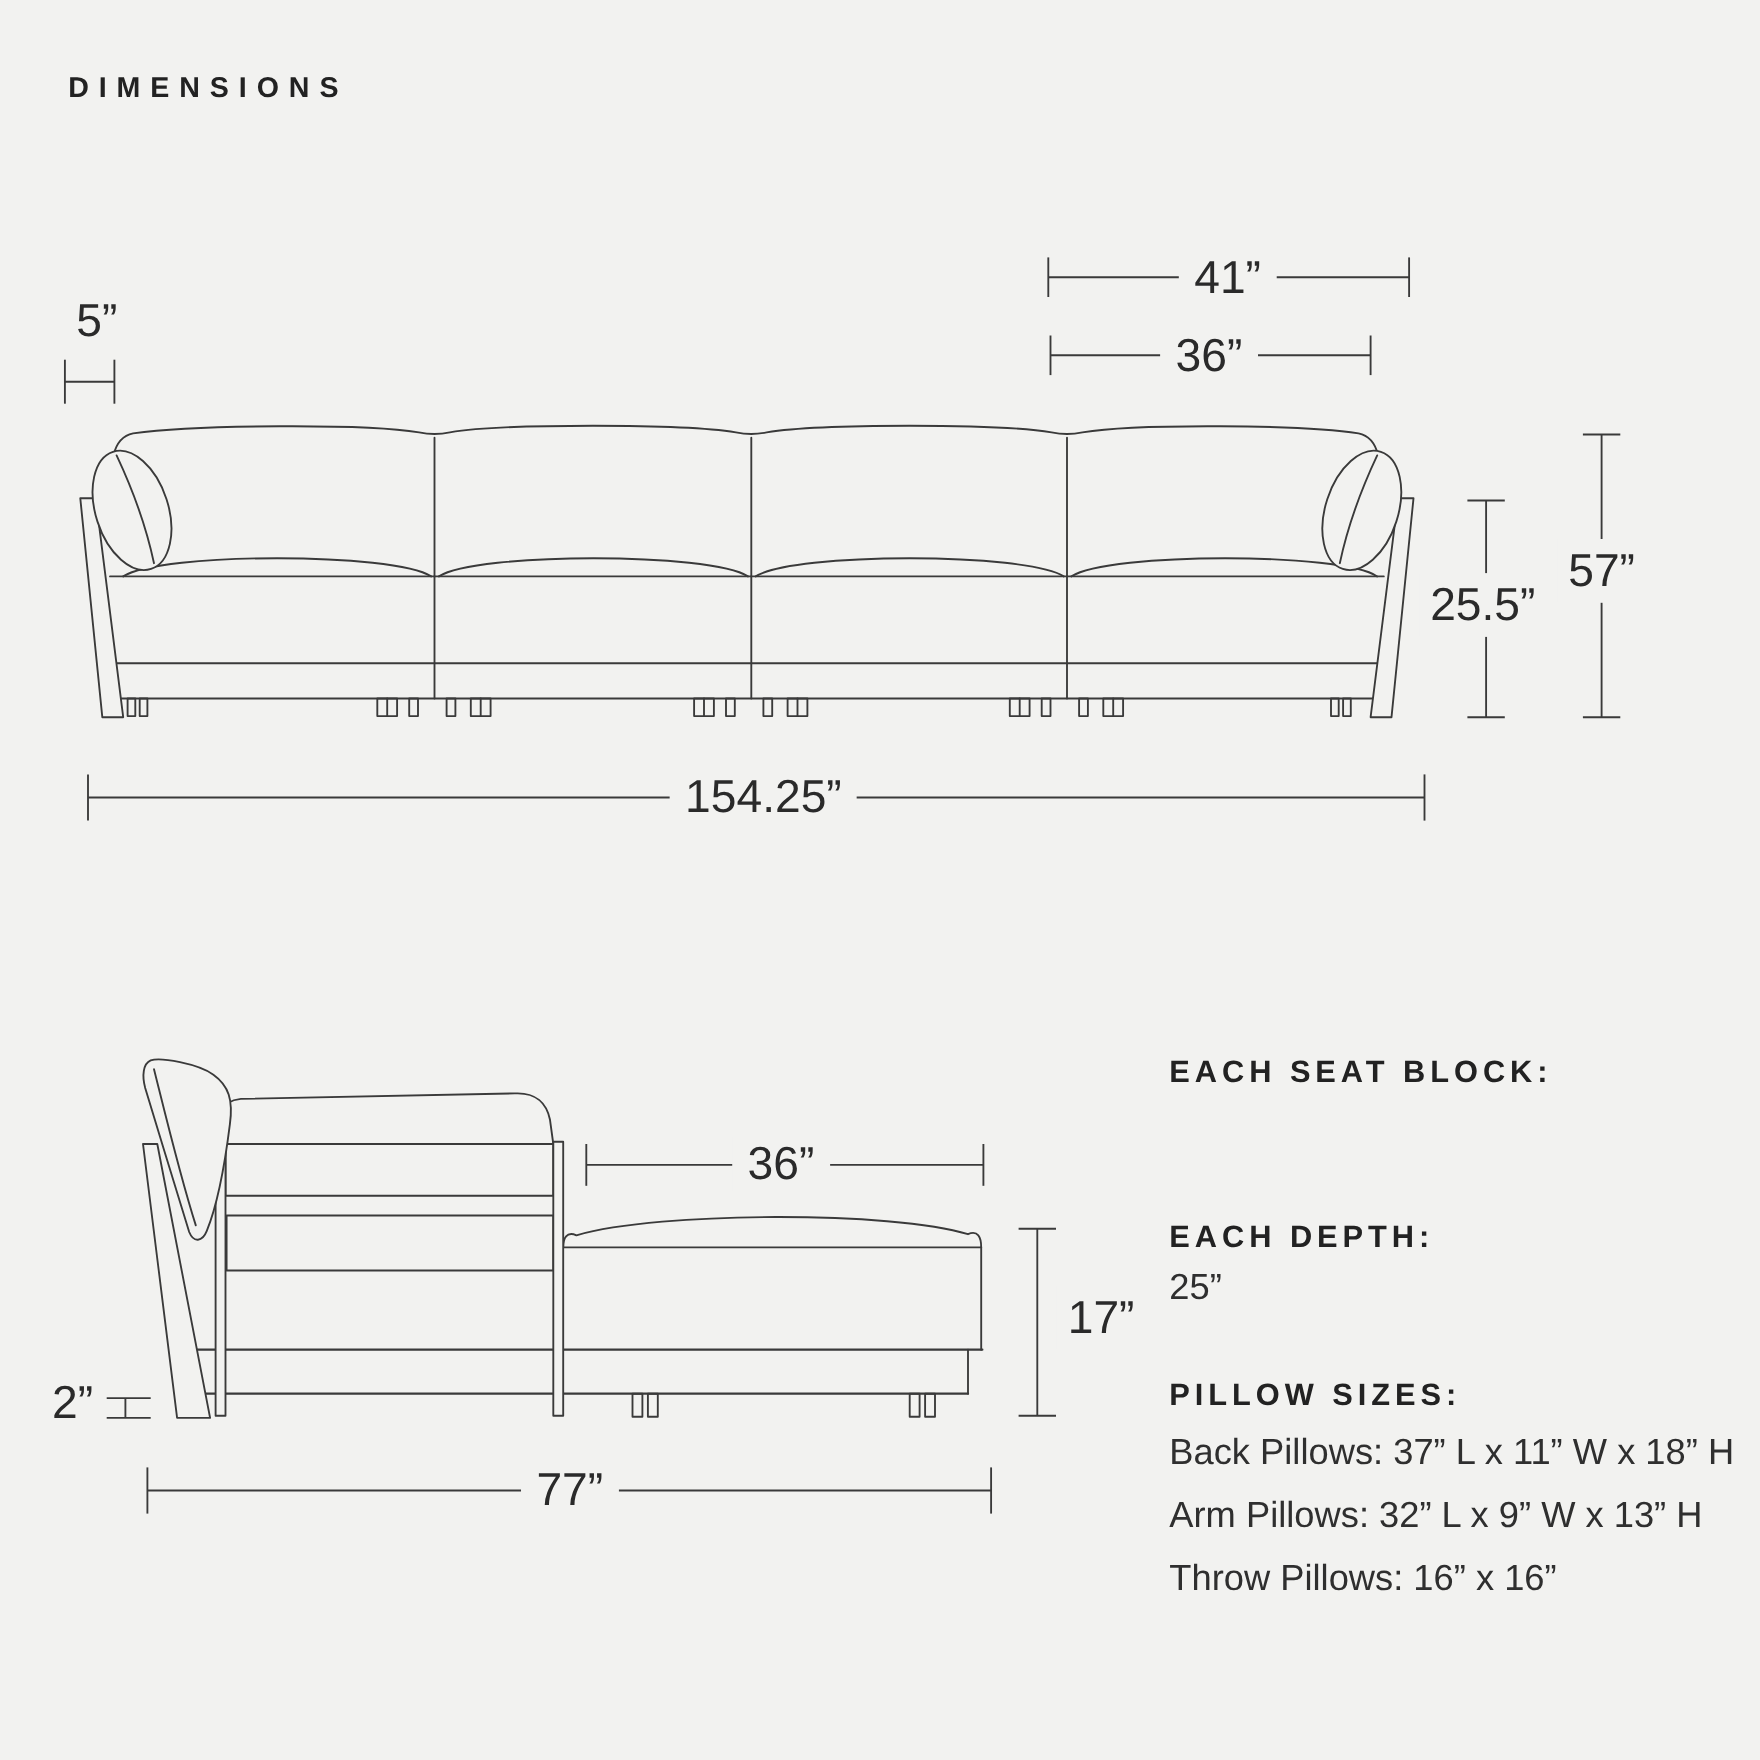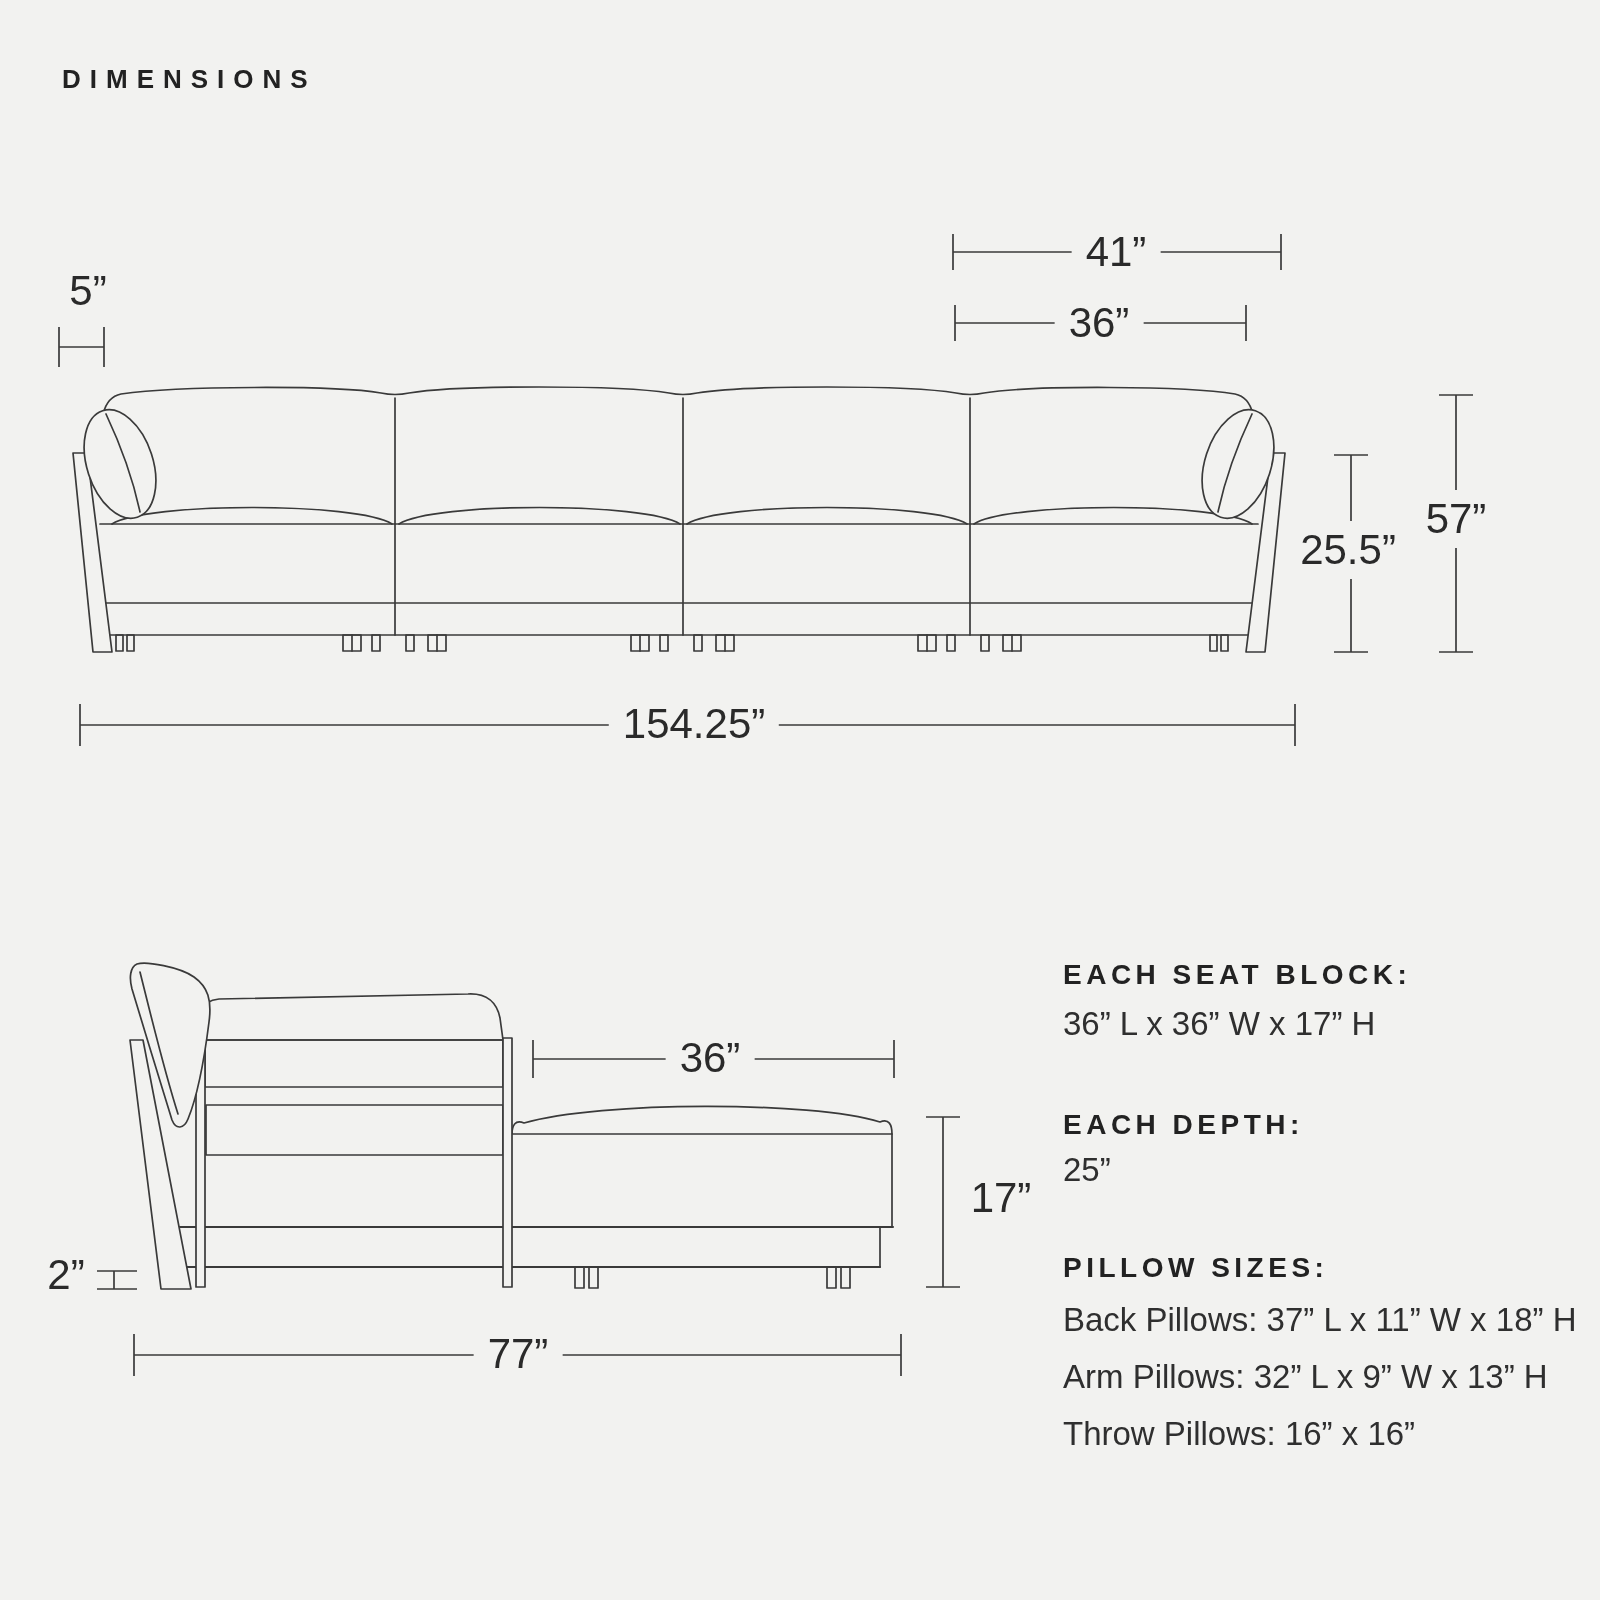--- a/index.html
+++ b/index.html
@@ -187,21 +187,20 @@
   <div class="dim-label mask-v" style="left:1348px;top:550px;">25.5”</div>
   <div class="dim-label mask-v" style="left:1456px;top:519px;">57”</div>
   <div class="dim-label mask-h" style="left:694px;top:724px;">154.25”</div>
 
   <div class="dim-label mask-h" style="left:710px;top:1058px;">36”</div>
   <div class="dim-label mask-v" style="left:1001px;top:1198px;text-align:right;">17”</div>
   <div class="dim-label" style="left:66px;top:1275px;">2”</div>
   <div class="dim-label mask-h" style="left:518px;top:1354px;">77”</div>
 
   <div class="spec-h" style="top:958px;">EACH SEAT BLOCK:</div>
-  <div class="spec-v" style="top:1004px;">36” L x 36” W x 17” H</div>
 
   <div class="spec-h" style="top:1108px;">EACH DEPTH:</div>
   <div class="spec-v" style="top:1150px;">25”</div>
 
   <div class="spec-h" style="top:1251px;">PILLOW SIZES:</div>
   <div class="spec-v" style="top:1300px;">Back Pillows: 37” L x 11” W x 18” H</div>
   <div class="spec-v" style="top:1357px;text-align:center;">Arm Pillows: 32” L x 9” W x 13” H</div>
   <div class="spec-v" style="top:1414px;">Throw Pillows: 16” x 16”</div>
 
 </div>

